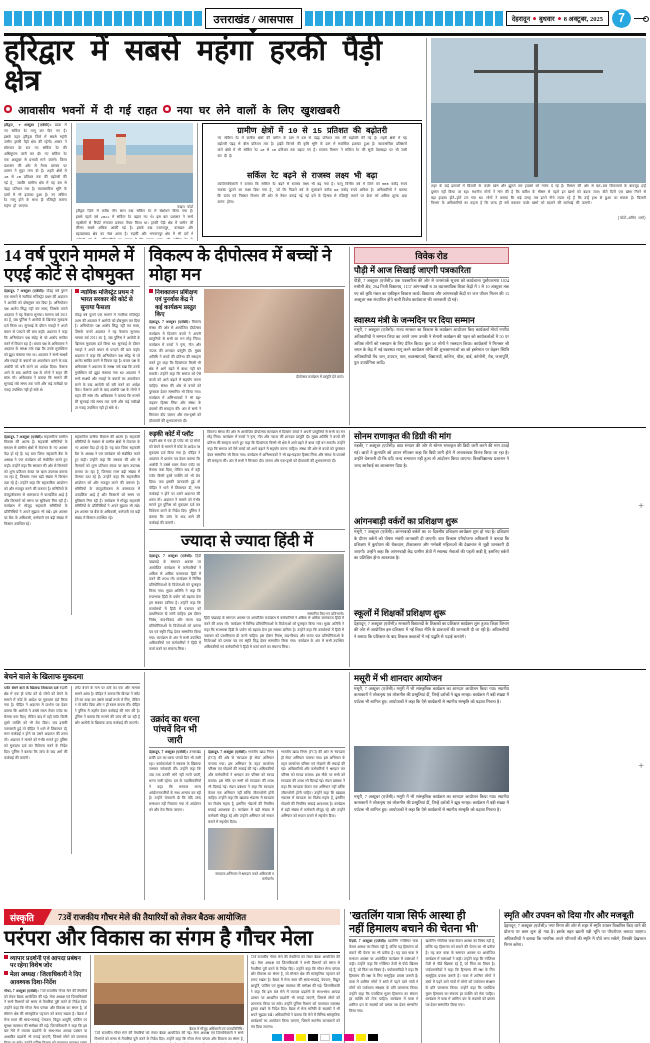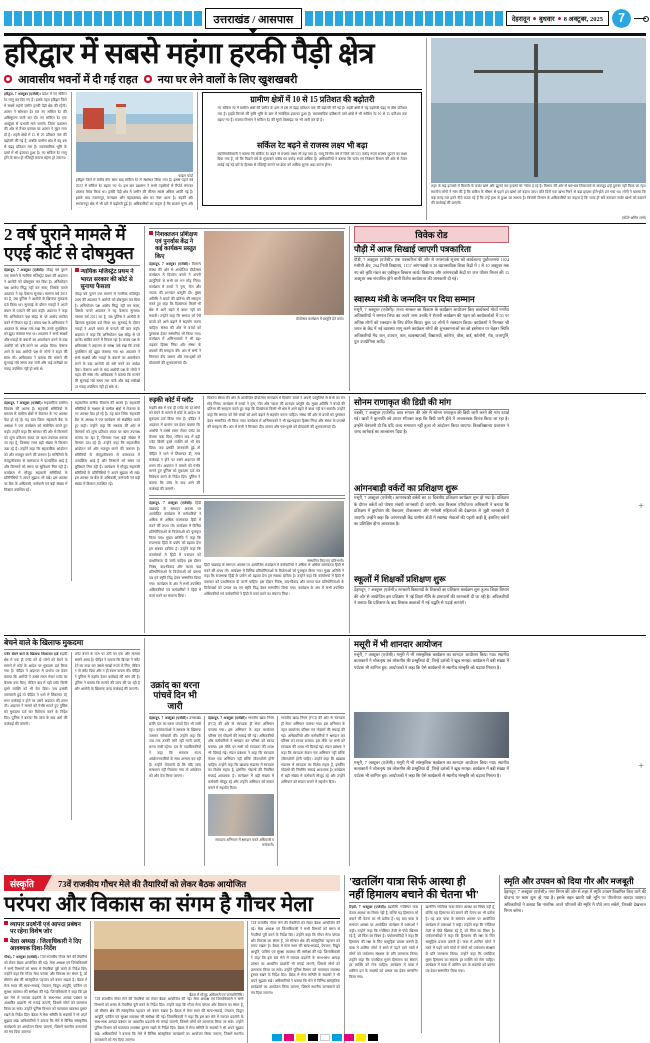--- a/index.html
+++ b/index.html
@@ -95,21 +95,21 @@
       <span class="dot"></span>
       <span>बुधवार</span>
       <span class="dot"></span>
       <span>8 अक्टूबर, 2025</span>
     </div>
     <div class="pageno">7</div>
     <div class="pageno-tail"></div>
   </div>
   <div class="rule-thick"></div>
 
-  <div style="display:flex;gap:4px;">
+  <div style="display:flex;gap:4px;font-family:Liberation Mono, monospace;">
     <div style="width:418px;">
       <div class="hl-main">हरिद्वार में सबसे महंगा हरकी पैड़ी क्षेत्र</div>
       <div class="hl-sub">
         <span class="bullet-o"></span>
         <span>आवासीय भवनों में दी गई राहत</span>
         <span class="bullet-o"></span>
         <span>नया घर लेने वालों के लिए खुशखबरी</span>
       </div>
       <div class="hline"></div>
 
@@ -143,21 +143,21 @@
       <div class="body-txt" style="height:30px;margin-top:1px;">शहर के कई इलाकों में बिजली के जर्जर खंभे और झूलते तार हादसों को न्योता दे रहे हैं। विभाग की ओर से बार-बार शिकायतों के बावजूद इन्हें दुरुस्त नहीं किया जा रहा। स्थानीय लोगों ने मांग की है कि बारिश के मौसम से पहले इन खंभों को बदला जाए। बीते दिनों एक खंभा गिरने से बड़ा हादसा होते-होते टल गया था। लोगों ने बताया कि कई जगह तार इतने नीचे लटक रहे हैं कि उन्हें हाथ से छुआ जा सकता है। बिजली विभाग के अधिकारियों का कहना है कि जल्द ही सर्वे कराकर जर्जर खंभों को बदलने की कार्रवाई की जाएगी।</div>
       <div class="cap">(फोटो-अमित शर्मा)</div>
     </div>
   </div>
 
   <div class="hline" style="margin:3px 0 2px;"></div>
 
   <div style="display:flex;gap:4px;">
 
     <div style="width:136px;">
-      <div class="hl-2">2 वर्ष पुराने मामले में</div>
+      <div class="hl-2">14 वर्ष पुराने मामले में</div>
       <div class="hl-2">एएई कोर्ट से दोषमुक्त</div>
       <div class="hline-thin" style="margin:2px 0;"></div>
       <div style="display:flex;gap:3px;">
         <div class="col" style="width:64px;">
           <div class="body-txt"><span class="lead">देहरादून, 7 अक्टूबर (एजेंसी)।</span>
             <span>चौदह वर्ष पुराने एक मामले में न्यायिक मजिस्ट्रेट प्रथम की अदालत ने आरोपी को दोषमुक्त कर दिया है। अभियोजन पक्ष आरोप सिद्ध नहीं कर सका, जिसके चलते अदालत ने यह फैसला सुनाया। मामला वर्ष 2011 का है, जब पुलिस ने आरोपी के खिलाफ मुकदमा दर्ज किया था। सुनवाई के दौरान गवाहों ने अपने बयान से पलटने की बात कही। अदालत ने कहा कि अभियोजन पक्ष संदेह से परे आरोप साबित करने में विफल रहा है। बचाव पक्ष के अधिवक्ता ने अदालत के समक्ष तर्क रखा कि उनके मुवक्किल को झूठा फंसाया गया था। अदालत ने सभी साक्ष्यों और गवाहों के बयानों का अवलोकन करने के बाद आरोपी को बरी करने का आदेश दिया। फैसला आने के बाद आरोपी पक्ष के लोगों ने राहत की सांस ली। अधिवक्ता ने बताया कि मामले की सुनवाई लंबे समय तक चली और कई तारीखों पर गवाह उपस्थित नहीं हो सके थे।</span></div>
         </div>
         <div class="vline"></div>
         <div class="col" style="width:66px;">
           <div class="hl-5" style="display:flex;font-size:6px;">
@@ -165,20 +165,21 @@
             <span>न्यायिक मजिस्ट्रेट प्रथम ने भारत सरकार की कोर्ट से सुनाया फैसला</span>
             </div>
           <div class="body-txt" style="margin-top:2px;">चौदह वर्ष पुराने एक मामले में न्यायिक मजिस्ट्रेट प्रथम की अदालत ने आरोपी को दोषमुक्त कर दिया है। अभियोजन पक्ष आरोप सिद्ध नहीं कर सका, जिसके चलते अदालत ने यह फैसला सुनाया। मामला वर्ष 2011 का है, जब पुलिस ने आरोपी के खिलाफ मुकदमा दर्ज किया था। सुनवाई के दौरान गवाहों ने अपने बयान से पलटने की बात कही। अदालत ने कहा कि अभियोजन पक्ष संदेह से परे आरोप साबित करने में विफल रहा है। बचाव पक्ष के अधिवक्ता ने अदालत के समक्ष तर्क रखा कि उनके मुवक्किल को झूठा फंसाया गया था। अदालत ने सभी साक्ष्यों और गवाहों के बयानों का अवलोकन करने के बाद आरोपी को बरी करने का आदेश दिया। फैसला आने के बाद आरोपी पक्ष के लोगों ने राहत की सांस ली। अधिवक्ता ने बताया कि मामले की सुनवाई लंबे समय तक चली और कई तारीखों पर गवाह उपस्थित नहीं हो सके थे।</div>
         </div>
       </div>
     </div>
 
     <div class="vline"></div>
 
     <div style="width:196px;">
+      <div class="hl-2">विकल्प के दीपोत्सव में बच्चों ने मोहा मन</div>
       <div class="hline-thin" style="margin:2px 0;"></div>
       <div style="display:flex;gap:3px;">
         <div class="col" style="width:52px;">
           <div class="hl-5" style="display:flex;font-size:6px;">
               <span class="sq"></span>
             <span>निशक्तजन प्रशिक्षण एवं पुनर्वास केंद्र ने कई कार्यक्रम प्रस्तुत किए</span>
             </div>
           <div class="body-txt" style="margin-top:2px;"><span class="lead">देहरादून, 7 अक्टूबर (एजेंसी)।</span>
             <span>विकल्प संस्था की ओर से आयोजित दीपोत्सव कार्यक्रम में दिव्यांग बच्चों ने अपनी प्रस्तुतियों से सभी का मन मोह लिया। कार्यक्रम में बच्चों ने नृत्य, गीत और नाटक की शानदार प्रस्तुति दी। मुख्य अतिथि ने बच्चों की प्रतिभा की सराहना करते हुए कहा कि दिव्यांगता किसी भी क्षेत्र में आगे बढ़ने में बाधा नहीं बन सकती। उन्होंने कहा कि समाज को ऐसे बच्चों को आगे बढ़ाने में सहयोग करना चाहिए। संस्था की ओर से बच्चों को पुरस्कार देकर सम्मानित भी किया गया। कार्यक्रम में अभिभावकों ने भी बढ़-चढ़कर हिस्सा लिया और संस्था के प्रयासों की सराहना की। अंत में सभी ने मिलकर दीप जलाए और एक-दूसरे को दीपावली की शुभकामनाएं दीं।</span></div>
         </div>
@@ -226,20 +227,21 @@
         <div class="col" style="width:52px;">
           <div class="hl-5" style="font-size:6.5px;">रुड़की कोर्ट में प्लॉट</div>
           <div class="body-txt" style="margin-top:2px;">रुड़की क्षेत्र में एक ही प्लॉट को दो लोगों को बेचने के मामले में कोर्ट के आदेश पर मुकदमा दर्ज किया गया है। पीड़ित ने अदालत में प्रार्थना पत्र देकर बताया कि आरोपी ने उससे रकम लेकर प्लॉट का बैनामा करा दिया, लेकिन बाद में वही प्लॉट किसी दूसरे व्यक्ति को भी बेच दिया। जब इसकी जानकारी हुई तो पीड़ित ने थाने में शिकायत दी, मगर कार्रवाई न होने पर उसने अदालत की शरण ली। अदालत ने मामले को गंभीर मानते हुए पुलिस को मुकदमा दर्ज कर विवेचना करने के निर्देश दिए। पुलिस ने बताया कि जांच के बाद आगे की कार्रवाई की जाएगी।</div>
         </div>
         <div class="vline"></div>
         <div class="col" style="width:140px;">
           <div class="body-txt" style="height:66px;">विकल्प संस्था की ओर से आयोजित दीपोत्सव कार्यक्रम में दिव्यांग बच्चों ने अपनी प्रस्तुतियों से सभी का मन मोह लिया। कार्यक्रम में बच्चों ने नृत्य, गीत और नाटक की शानदार प्रस्तुति दी। मुख्य अतिथि ने बच्चों की प्रतिभा की सराहना करते हुए कहा कि दिव्यांगता किसी भी क्षेत्र में आगे बढ़ने में बाधा नहीं बन सकती। उन्होंने कहा कि समाज को ऐसे बच्चों को आगे बढ़ाने में सहयोग करना चाहिए। संस्था की ओर से बच्चों को पुरस्कार देकर सम्मानित भी किया गया। कार्यक्रम में अभिभावकों ने भी बढ़-चढ़कर हिस्सा लिया और संस्था के प्रयासों की सराहना की। अंत में सभी ने मिलकर दीप जलाए और एक-दूसरे को दीपावली की शुभकामनाएं दीं।</div>
         </div>
       </div>
       <div class="hline-thin" style="margin:2px 0;"></div>
+      <div class="hl-2" style="text-align:center;font-size:16px;">ज्यादा से ज्यादा हिंदी में</div>
       <div class="hline-thin" style="margin:2px 0;"></div>
       <div style="display:flex;gap:3px;">
         <div class="col" style="width:52px;">
           <div class="body-txt"><span class="lead">देहरादून, 7 अक्टूबर (एजेंसी)।</span>
             <span>हिंदी पखवाड़े के समापन अवसर पर आयोजित कार्यक्रम में कर्मचारियों ने अधिक से अधिक कामकाज हिंदी में करने की शपथ ली। कार्यक्रम में विभिन्न प्रतियोगिताओं के विजेताओं को पुरस्कृत किया गया। मुख्य अतिथि ने कहा कि राजभाषा हिंदी के प्रयोग को बढ़ावा देना हम सबका दायित्व है। उन्होंने कहा कि कार्यालयों में हिंदी में पत्राचार को प्राथमिकता दी जानी चाहिए। इस दौरान निबंध, वाद-विवाद और काव्य पाठ प्रतियोगिताओं के विजेताओं को प्रमाण पत्र एवं स्मृति चिह्न देकर सम्मानित किया गया। कार्यक्रम के अंत में सभी उपस्थित अधिकारियों एवं कर्मचारियों ने हिंदी में कार्य करने का संकल्प लिया।</span></div>
         </div>
         <div class="col" style="width:140px;">
           <div class="photo ph-award" style="height:56px;"></div>
           <div class="cap">सम्मानित किए गए प्रतिभागी।</div>
           <div class="body-txt" style="height:34px;">हिंदी पखवाड़े के समापन अवसर पर आयोजित कार्यक्रम में कर्मचारियों ने अधिक से अधिक कामकाज हिंदी में करने की शपथ ली। कार्यक्रम में विभिन्न प्रतियोगिताओं के विजेताओं को पुरस्कृत किया गया। मुख्य अतिथि ने कहा कि राजभाषा हिंदी के प्रयोग को बढ़ावा देना हम सबका दायित्व है। उन्होंने कहा कि कार्यालयों में हिंदी में पत्राचार को प्राथमिकता दी जानी चाहिए। इस दौरान निबंध, वाद-विवाद और काव्य पाठ प्रतियोगिताओं के विजेताओं को प्रमाण पत्र एवं स्मृति चिह्न देकर सम्मानित किया गया। कार्यक्रम के अंत में सभी उपस्थित अधिकारियों एवं कर्मचारियों ने हिंदी में कार्य करने का संकल्प लिया।</div>

